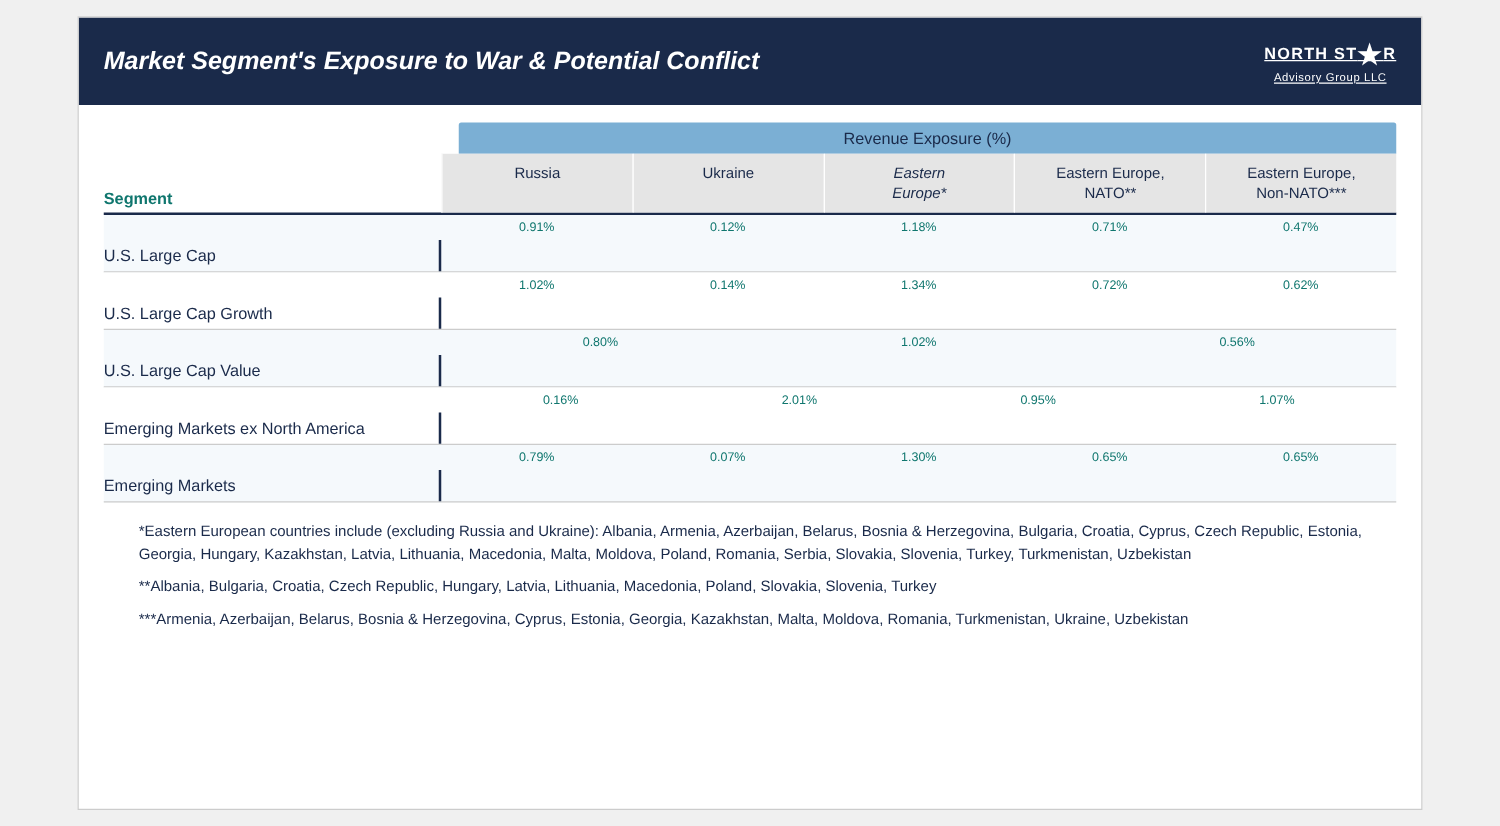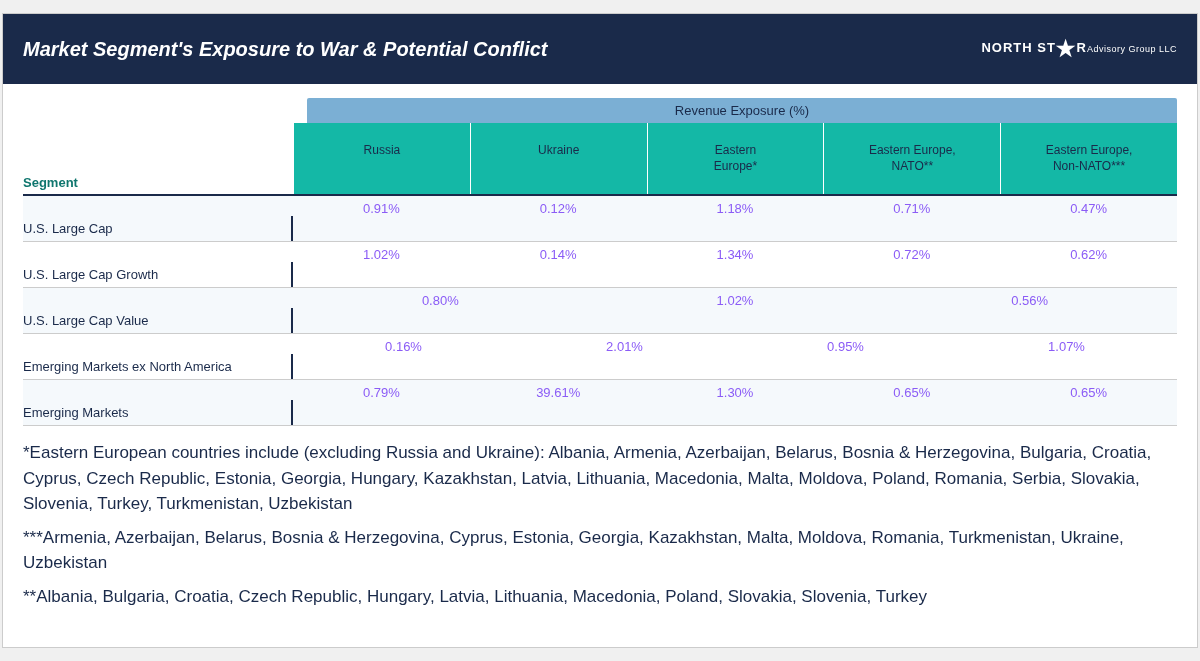--- a/index.html
+++ b/index.html
@@ -6,21 +6,21 @@
     body {
       width: 1200px;
       height: 661px;
       font-family: Arial, sans-serif;
       background: #f0f0f0;
       display: flex;
       align-items: center;
       justify-content: center;
     }
     .card {
-      width: 1196px;
+      width: 1076px;
       height: 635px;
       background: #fff;
       border: 1px solid #ccc;
       display: flex;
       flex-direction: column;
       overflow: hidden;
     }
     .header {
       background: #1a2a4a;
       color: #fff;
@@ -31,23 +31,24 @@
       min-height: 70px;
     }
     .header-title {
       font-size: 20px;
       font-style: italic;
       font-weight: bold;
       color: #fff;
     }
     .logo-area {
       display: flex;
-      flex-direction: row;
+      flex-direction: column;
       align-items: center;
       color: #fff;
+      text-decoration: underline;
     }
     .logo-text {
       font-size: 13px;
       font-weight: bold;
       letter-spacing: 1px;
       text-align: center;
     }
     .logo-sub {
       font-size: 9px;
       text-align: center;
@@ -92,25 +93,25 @@
       font-size: 13px;
       font-weight: bold;
       color: #0f766e;
       padding: 6px 4px 4px 0;
       vertical-align: bottom;
       display: flex;
       align-items: flex-end;
     }
     .col-data-header {
       flex: 1;
-      background: #14b8a6;
+      background: #e5e5e5;
       text-align: center;
       font-size: 12px;
       color: #1a2a4a;
-      padding: 20px 2px;
+      padding: 8px 2px;
       border-left: 1px solid #fff;
     }
     
     .data-row {
       display: flex;
       border-bottom: 1px solid #ccc;
     }
     .data-row:nth-child(odd) {
       background: #f5f9fc;
     }
@@ -122,29 +123,30 @@
       flex-shrink: 0;
       font-size: 13px;
       color: #1a2a4a;
       padding: 5px 4px 5px 0;
       border-right: 2px solid #1a2a4a;
       margin-top: 20px;
     }
     .data-value-cell {
       flex: 1;
       text-align: center;
-      font-size: 13px;
-      color: #8b5cf6;
+      font-size: 10px;
+      color: #0f766e;
       padding: 5px 2px;
     }
     .footnotes {
       margin-top: 14px;
-      font-size: 17px;
+      font-size: 12px;
       color: #1a2a4a;
       line-height: 1.5;
+      margin-left: 28px;
     }
     .footnote-block {
       margin-bottom: 8px;
     }
   </style>
 </head>
 <body>
 
 <div class="card">
 
@@ -163,21 +165,21 @@
 
       <div class="rev-header-row">
         <div class="rev-header-spacer"></div>
         <div class="rev-header-cell">Revenue Exposure (%)</div>
       </div>
 
       <div class="col-header-row">
         <div class="col-segment-header">Segment</div>
         <div class="col-data-header">Russia</div>
         <div class="col-data-header">Ukraine</div>
-        <div class="col-data-header" style="line-height:1.3;">Eastern<br>Europe*</div>
+        <div class="col-data-header" style="line-height:1.3;font-style:italic;">Eastern<br>Europe*</div>
         <div class="col-data-header" style="line-height:1.3;">Eastern Europe,<br>NATO**</div>
         <div class="col-data-header" style="line-height:1.3;">Eastern Europe,<br>Non-NATO***</div>
       </div>
 
       <div id="table-body">
           <div class="data-row">
             <div class="data-segment-cell">U.S. Large Cap</div>
             <div class="data-value-cell">0.91%</div>
             <div class="data-value-cell">0.12%</div>
             <div class="data-value-cell">1.18%</div>
@@ -201,28 +203,28 @@
           <div class="data-row">
             <div class="data-segment-cell">Emerging Markets ex North America</div>
             <div class="data-value-cell">0.16%</div>
             <div class="data-value-cell">2.01%</div>
             <div class="data-value-cell">0.95%</div>
             <div class="data-value-cell">1.07%</div>
           </div>
           <div class="data-row">
             <div class="data-segment-cell">Emerging Markets</div>
             <div class="data-value-cell">0.79%</div>
-            <div class="data-value-cell">39.61%</div>
+            <div class="data-value-cell">0.07%</div>
             <div class="data-value-cell">1.30%</div>
             <div class="data-value-cell">0.65%</div>
             <div class="data-value-cell">0.65%</div>
           </div>
         </div>
 
     </div>
 
     <div class="footnotes">
       <div class="footnote-block">*Eastern European countries include (excluding Russia and Ukraine): Albania, Armenia, Azerbaijan, Belarus, Bosnia &amp; Herzegovina, Bulgaria, Croatia, Cyprus, Czech Republic, Estonia, Georgia, Hungary, Kazakhstan, Latvia, Lithuania, Macedonia, Malta, Moldova, Poland, Romania, Serbia, Slovakia, Slovenia, Turkey, Turkmenistan, Uzbekistan</div>
+      <div class="footnote-block">**Albania, Bulgaria, Croatia, Czech Republic, Hungary, Latvia, Lithuania, Macedonia, Poland, Slovakia, Slovenia, Turkey</div>
       <div class="footnote-block">***Armenia, Azerbaijan, Belarus, Bosnia &amp; Herzegovina, Cyprus, Estonia, Georgia, Kazakhstan, Malta, Moldova, Romania, Turkmenistan, Ukraine, Uzbekistan</div>
-      <div class="footnote-block">**Albania, Bulgaria, Croatia, Czech Republic, Hungary, Latvia, Lithuania, Macedonia, Poland, Slovakia, Slovenia, Turkey</div>
     </div>
   </div>
 </div>
 
 </body></html>

